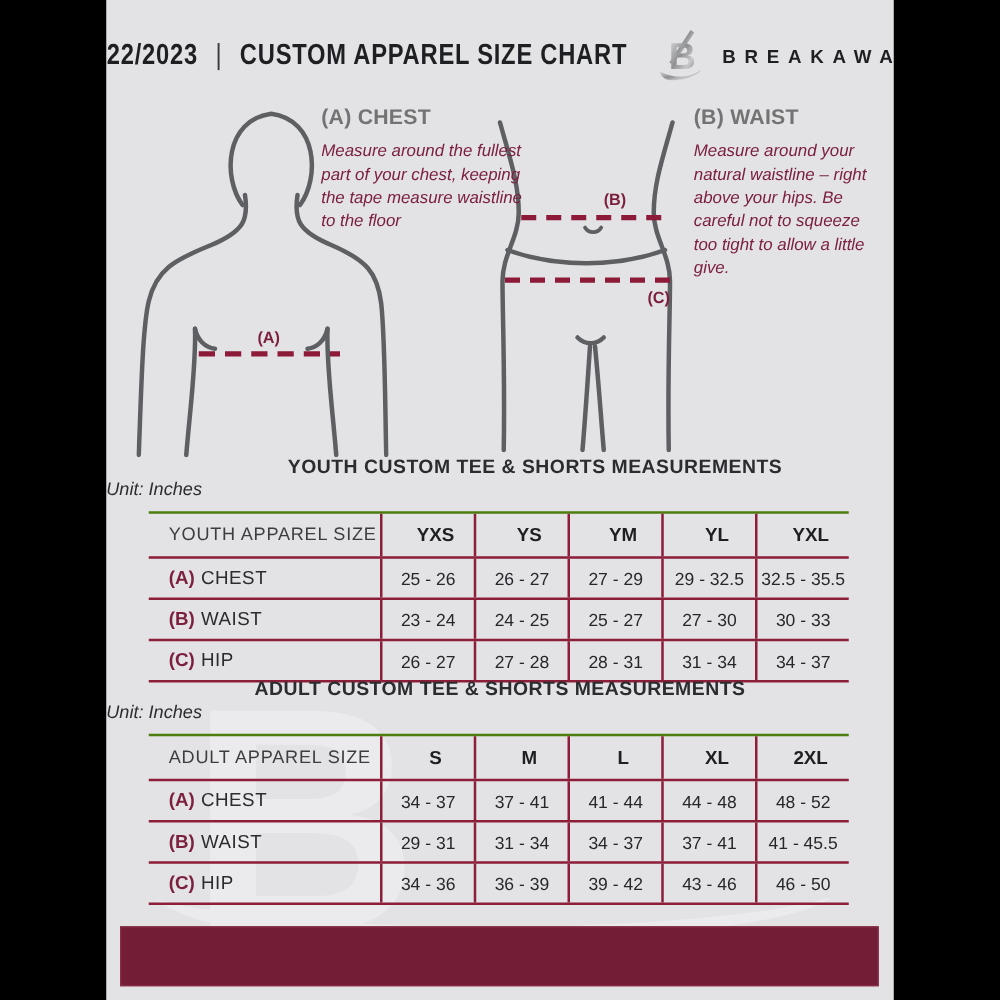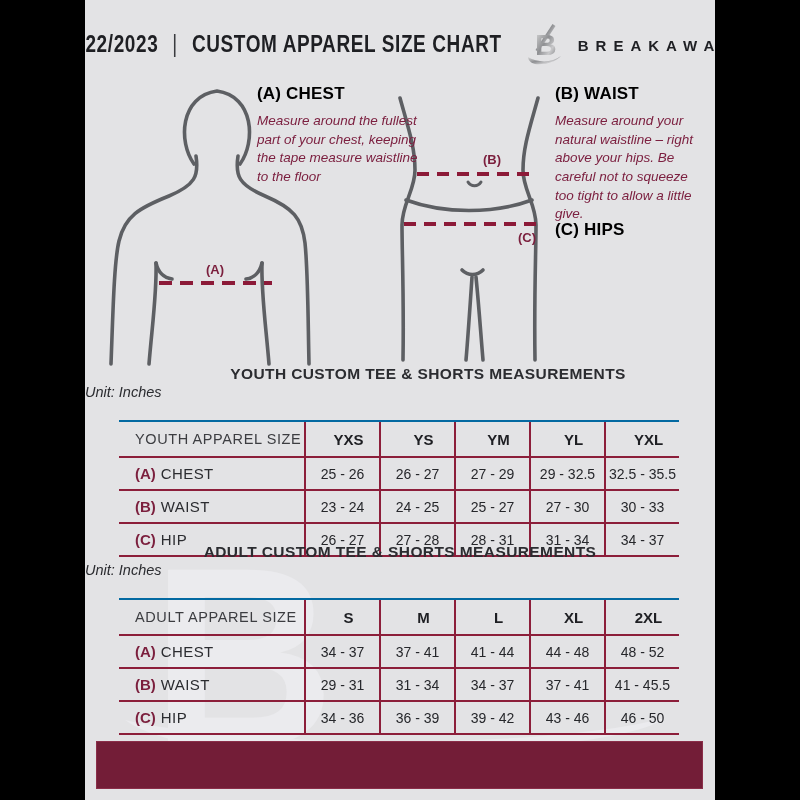--- a/index.html
+++ b/index.html
@@ -29,21 +29,21 @@
     color:#1e1f23;transform:scaleY(1.22);transform-origin:center;white-space:nowrap;
   }
   .hdr-sep{font-weight:400;color:#3a3b3f;}
   .brand-logo{margin-left:10px;flex:0 0 auto;}
   .brand-name{
     font-weight:700;font-size:15px;letter-spacing:7px;color:#1e1f23;white-space:nowrap;
   }
   
   .inst{position:absolute;}
   .inst h3{
-    margin:0 0 8px 0;font-size:17px;font-weight:800;color:#000000;letter-spacing:0.2px;
+    margin:0 0 8px 0;font-size:17px;font-weight:800;color:#737373;letter-spacing:0.2px;
   }
   .inst p{
     margin:0;font-style:italic;font-size:13.5px;line-height:1.38;color:#7c2040;
   }
   .inst-chest{left:172px;top:84px;width:166px;}
   .inst-waist{left:470px;top:84px;width:150px;}
   .inst-hips{left:470px;top:220px;width:152px;}
   .fig{position:absolute;}
   .fig-chest{left:24px;top:80px;}
   .fig-hips{left:304px;top:92px;}
@@ -51,22 +51,21 @@
   .tbl-title{
     position:absolute;left:0;width:100%;text-align:center;
     font-weight:700;font-size:15.5px;letter-spacing:0.4px;color:#2b2c30;
   }
   .tbl-unit{
     position:absolute;left:0;width:100%;
     font-style:italic;font-size:14.5px;color:#2b2c30;
   }
   .size-table{
     position:absolute;left:34px;width:560px;
-    border-top:2px solid #0369a1;
-    margin-top:11px;
+    border-top:2px solid #4d7c0f;
   }
   .t-row{
     display:grid;grid-template-columns:185px repeat(5,75px);
     border-bottom:2px solid #8c1e3a;
   }
   .t-row.head{height:34px;}
   .t-row.data{height:31px;}
   .cell{
     display:flex;align-items:center;justify-content:center;
     font-size:14px;color:#26272b;overflow:hidden;
@@ -148,21 +147,20 @@
 
   <div class="inst inst-chest">
     <h3>(A) CHEST</h3>
     <p>Measure around the fullest part of your chest, keeping the tape measure waistline to the floor</p>
   </div>
   <div class="inst inst-waist">
     <h3>(B) WAIST</h3>
     <p>Measure around your natural waistline – right above your hips. Be careful not to squeeze too tight to allow a little give.</p>
   </div>
   <div class="inst inst-hips">
-    <h3>(C) HIPS</h3>
   </div>
 
   <div class="tbl-title y-title">YOUTH CUSTOM TEE &amp; SHORTS MEASUREMENTS</div>
   <div class="tbl-unit y-unit">Unit: Inches</div>
   <div class="size-table y-table">
     <div class="t-row head">
       <div class="cell label-cell head-label">YOUTH APPAREL SIZE</div>
       <div class="cell head-size">YXS</div>
       <div class="cell head-size">YS</div>
       <div class="cell head-size">YM</div>

